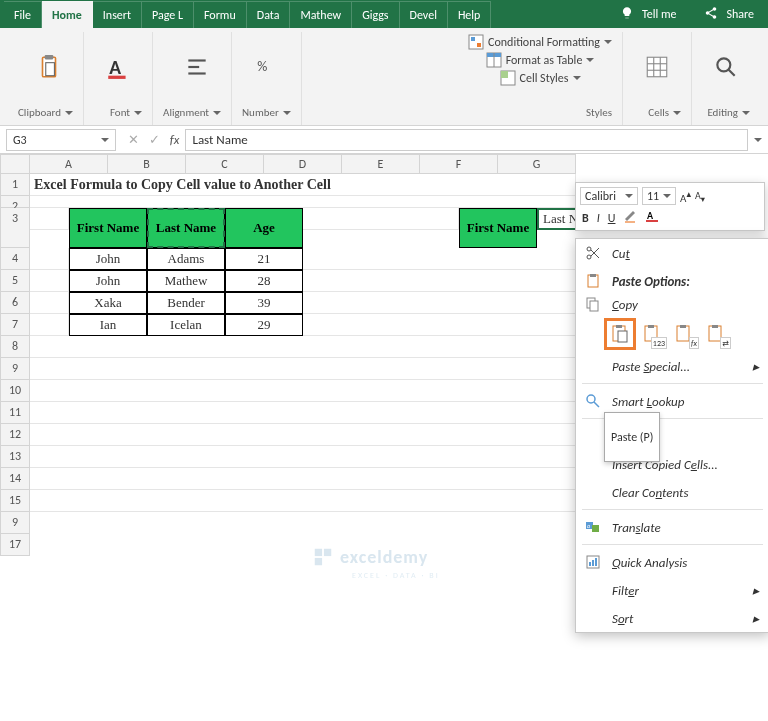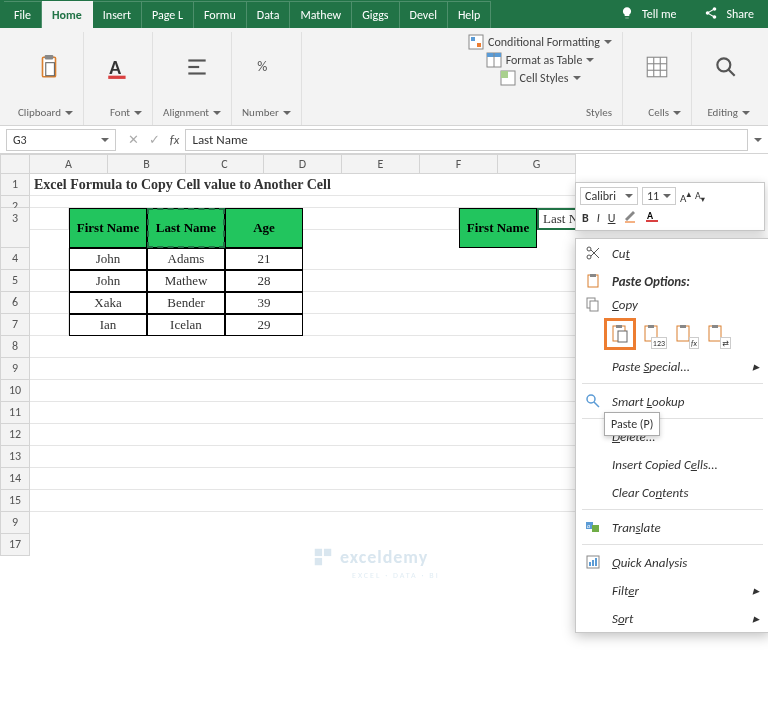--- a/index.html
+++ b/index.html
@@ -48,21 +48,21 @@
 .contextmenu { position: absolute; left: 575px; top: 238px; width: 195px; background: #fff; border: 1px solid #c8c8c8; box-shadow: 0 3px 12px rgba(0,0,0,.25); font-size: 13px; }
 .cm-item { display: flex; align-items: center; gap: 10px; padding: 5px 10px 5px 8px; cursor: pointer; font-style: italic; }
 .cm-icon { width: 18px; height: 18px; display: flex; align-items: center; justify-content: center; }
 .cm-label u { text-decoration: underline; }
 .cm-sep { height: 1px; background: #e0e0e0; margin: 3px 6px; }
 .paste-opts { display: flex; gap: 4px; padding: 2px 8px 4px 30px; }
 .po { width: 28px; height: 28px; border: 1px solid transparent; display: flex; align-items: center; justify-content: center; position: relative; }
 .po.highlight { outline: 3px solid #ed7d31; outline-offset: -1px; }
 .po svg { width: 20px; height: 20px; }
 .badge { position: absolute; bottom: -2px; right: -2px; font-size: 8px; background: #fff; padding: 0 1px; border: 1px solid #ccc; }
-.tooltip { position: absolute; left: 604px; top: 412px; background: #fff; border: 1px solid #aaa; padding: 4px 6px; font-size: 12px; box-shadow: 0 2px 5px rgba(0,0,0,.2); z-index: 50; }
+.tooltip { position: absolute; left: 604px; top: 412px; background: #fff; border: 1px solid #aaa; padding: 17px 6px; font-size: 12px; box-shadow: 0 2px 5px rgba(0,0,0,.2); z-index: 50; }
 .watermark { position: absolute; left: 312px; top: 546px; color: #d9e6ef; font-size: 18px; letter-spacing: 1px; display: flex; align-items: center; gap: 6px; font-weight: 600; }
 .watermark-sub { position: absolute; left: 352px; top: 570px; color: #e2edf4; font-size: 8px; letter-spacing: 2px; }
 </style>
 </head>
 <body>
 
 <div class="titlebar">
   <div class="tab">File</div>
   <div class="tab active">Home</div>
   <div class="tab">Insert</div>

